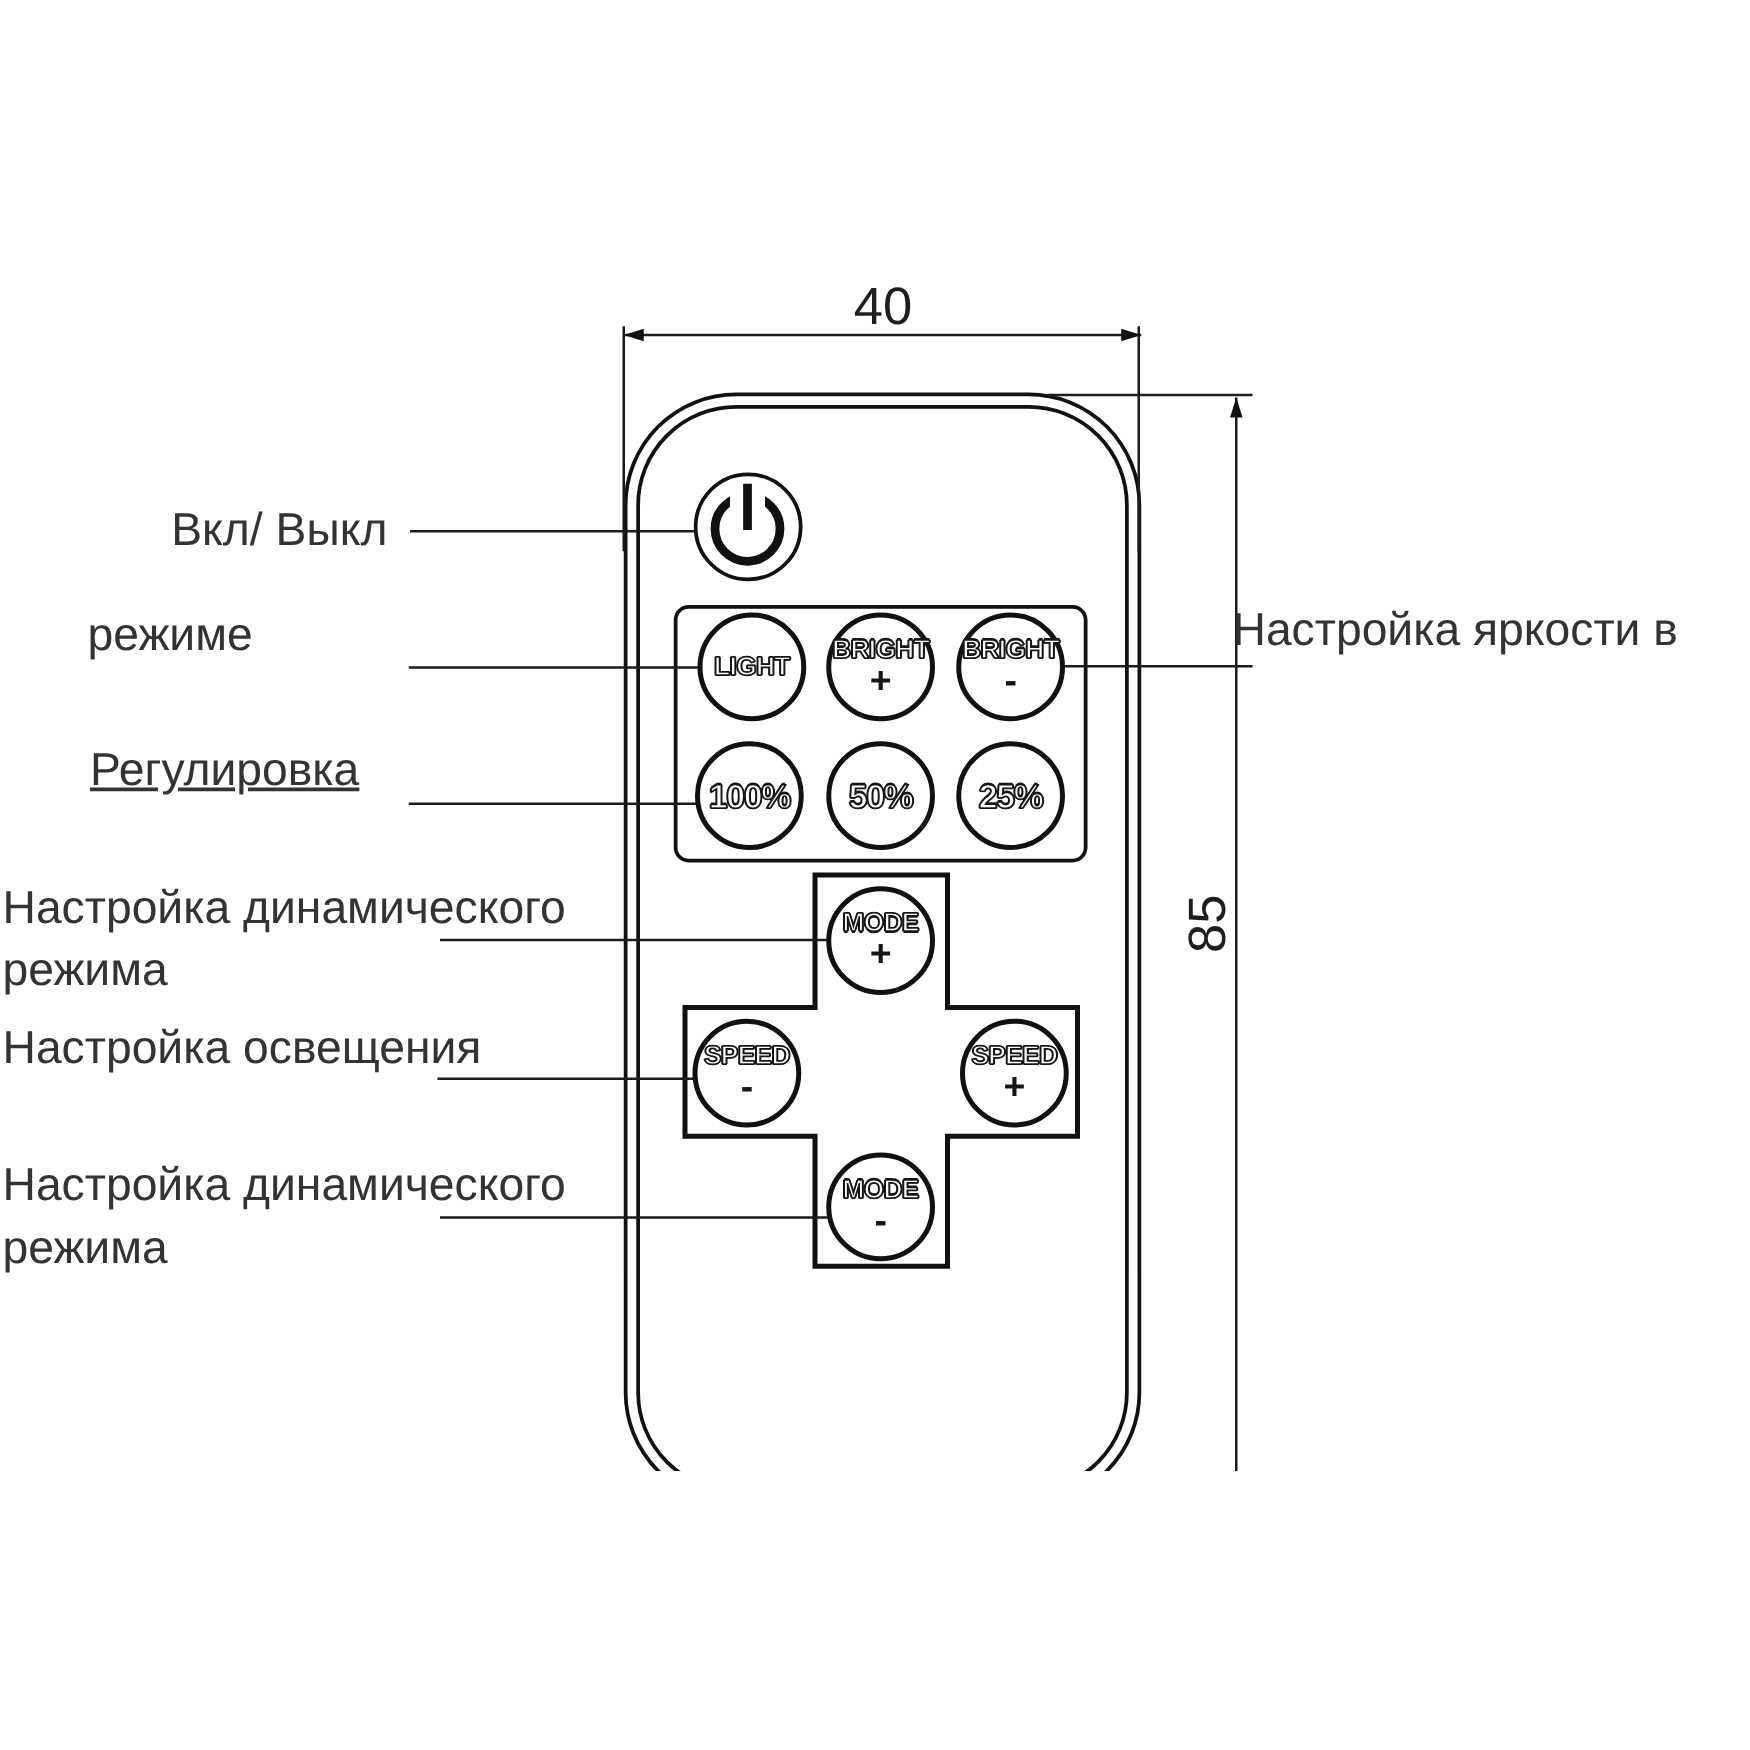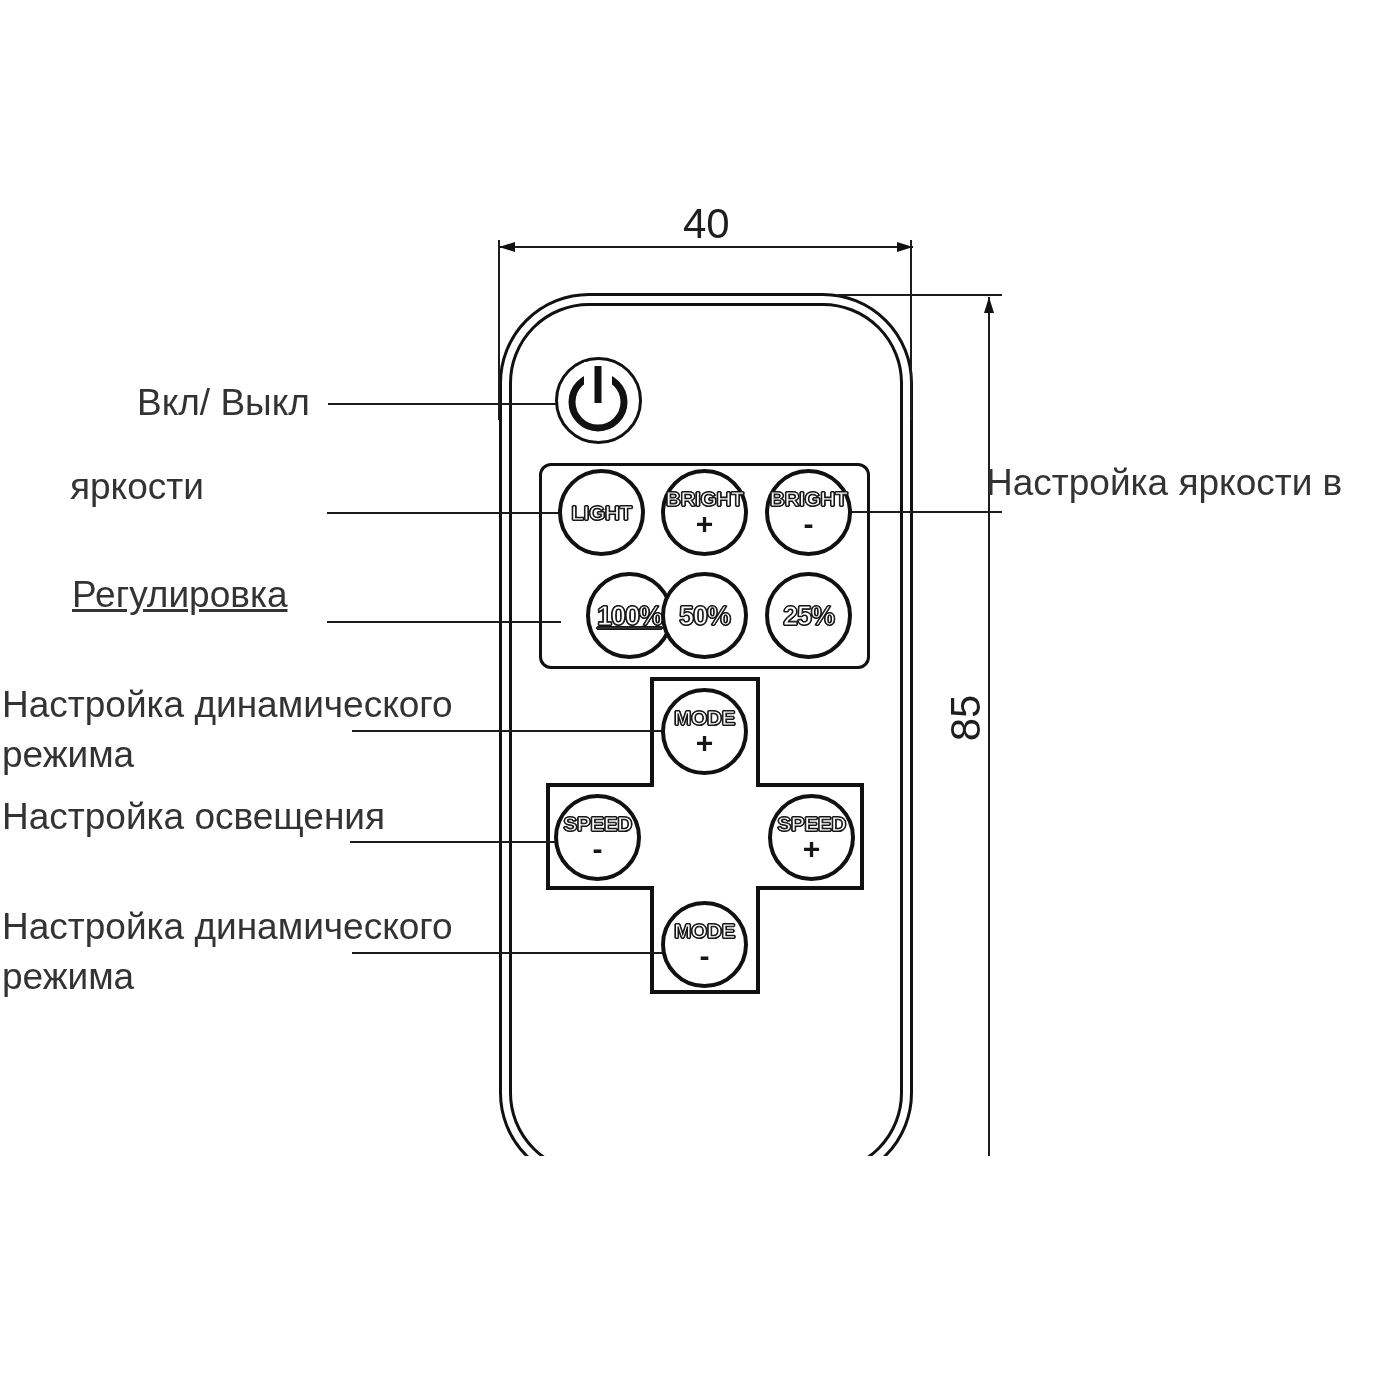--- a/index.html
+++ b/index.html
@@ -1,18 +1,18 @@
 <!DOCTYPE html>
 <html><head>
 <meta charset="utf-8">
 <style>
   html,body{margin:0;padding:0;background:#fff;}
   .canvas{
     position:relative;width:1400px;height:1156px;background:#ffffff;overflow:hidden;
-    font-family:"Liberation Sans", sans-serif;color:#2e2e2e;
+    font-family:"Liberation Sans", sans-serif;color:#2e2e2e;margin-top:21px;
   }
   .abs{position:absolute;}
   
   .ann{font-size:37px;line-height:50px;color:#333;white-space:nowrap;}
   .ann div{white-space:nowrap;}
   
   .hline{position:absolute;height:2px;background:#1c1c1c;}
   .vline{position:absolute;width:2px;background:#1c1c1c;}
   
   .dimlabel{font-size:42px;color:#1e1e1e;}
@@ -75,21 +75,21 @@
   <div class="hline" style="left:830px;top:1178px;width:172px;"></div>
   <div class="vline" style="left:988px;top:297px;height:884px;"></div>
   <div class="arr up" style="left:984px;top:297px;"></div>
   <div class="arr down" style="left:984px;top:1165px;"></div>
   <div class="abs dimlabel rot90" style="left:926px;top:694px;width:80px;">85</div>
 
   <div class="abs ann" style="left:137px;top:378px;">
     <div>Вкл/ Выкл</div>
   </div>
   <div class="abs ann" style="left:70px;top:462px;">
-    <div>яркости</div>
+    <div>режиме</div>
   </div>
   <div class="abs ann" style="left:72px;top:570px;text-decoration:underline;">
     <div>Регулировка</div>
   </div>
   <div class="abs ann" style="left:2px;top:680px;">
     <div>Настройка динамического</div>
     <div>режима</div>
   </div>
   <div class="abs ann" style="left:2px;top:792px;">
     <div>Настройка освещения</div>
@@ -128,21 +128,21 @@
     <span class="olabel">LIGHT</span>
   </div>
   <div class="btn" style="left:661px;top:469px;">
     <span class="olabel">BRIGHT</span>
     <span class="sub">+</span>
   </div>
   <div class="btn" style="left:765px;top:469px;">
     <span class="olabel">BRIGHT</span>
     <span class="sub">-</span>
   </div>
-  <div class="btn" style="left:586px;top:572px;text-decoration:underline;">
+  <div class="btn" style="left:556px;top:572px;">
     <span class="olabel pct">100%</span>
   </div>
   <div class="btn" style="left:661px;top:572px;">
     <span class="olabel pct">50%</span>
   </div>
   <div class="btn" style="left:765px;top:572px;">
     <span class="olabel pct">25%</span>
   </div>
 
   <div class="btn" style="left:661px;top:688px;">

